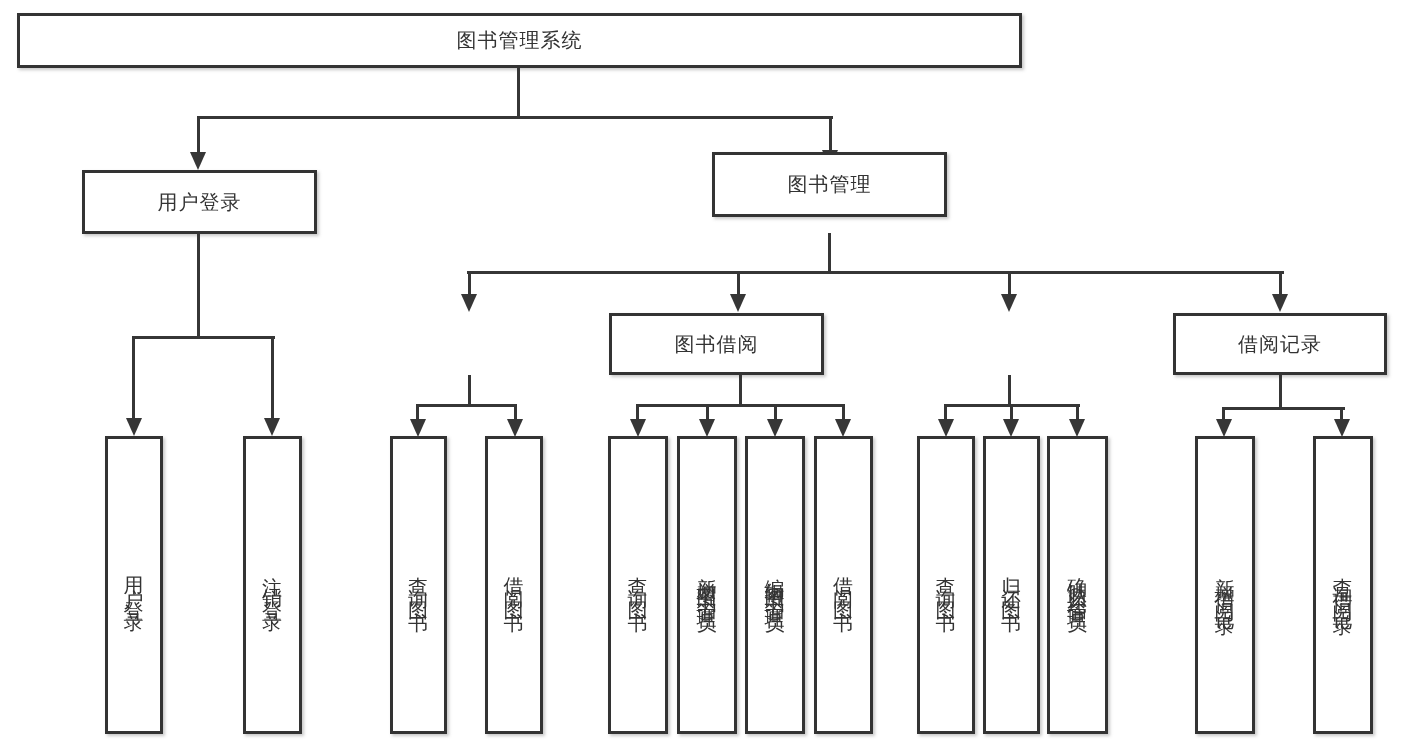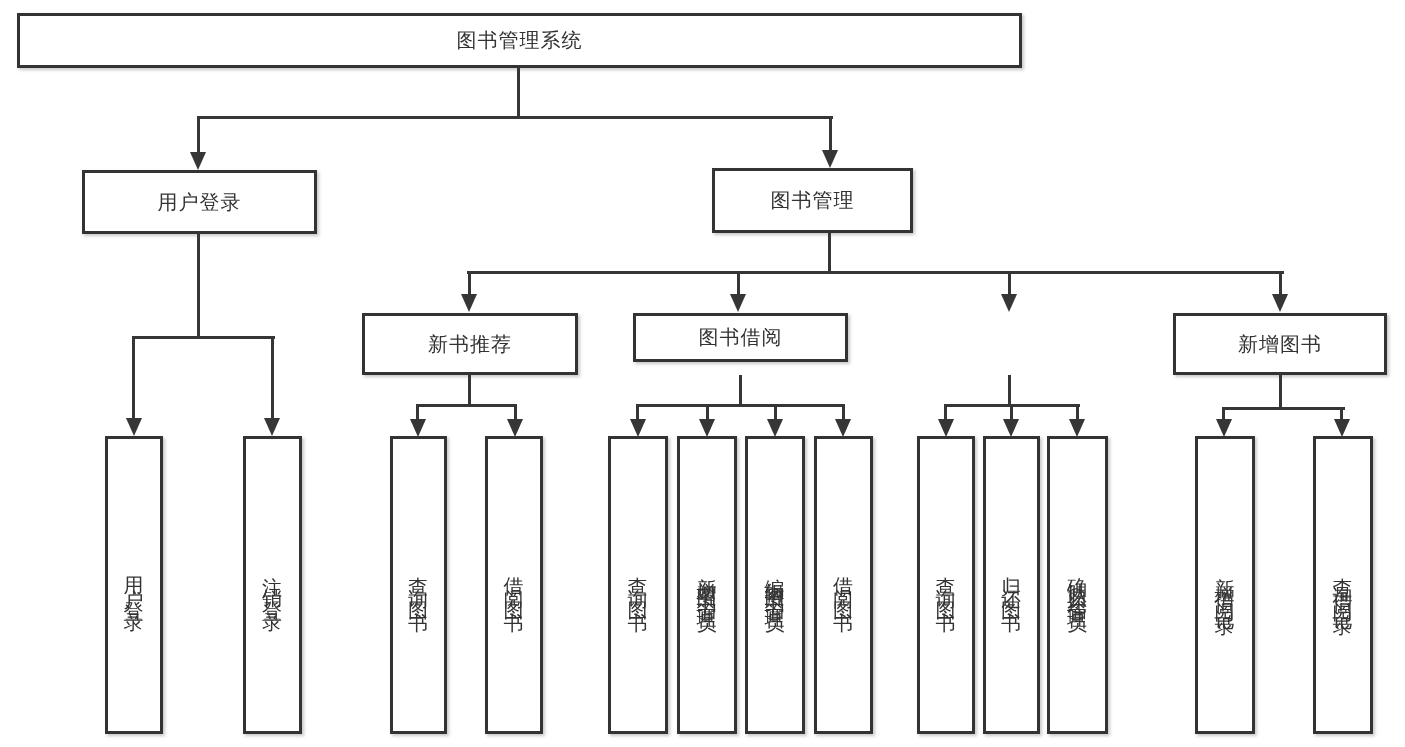--- a/index.html
+++ b/index.html
@@ -59,21 +59,21 @@
   <div class="vline" style="left:517px;top:68px;height:51px"></div>
   <div class="hline" style="left:197px;top:116px;width:636px"></div>
   <div class="vline" style="left:197px;top:116px;height:36px"></div>
   <div class="arrow" style="left:190px;top:152px"></div>
   <div class="vline" style="left:829px;top:116px;height:34px"></div>
   <div class="arrow" style="left:822px;top:150px"></div>
 
   <div class="box" style="left:82px;top:170px;width:235px;height:64px">
     <span class="hlabel">用户登录</span>
   </div>
-  <div class="box" style="left:712px;top:168px;width:201px;height:65px">
+  <div class="box" style="left:712px;top:152px;width:235px;height:65px">
     <span class="hlabel">图书管理</span>
   </div>
 
   <div class="vline" style="left:197px;top:234px;height:105px"></div>
   <div class="hline" style="left:132px;top:336px;width:143px"></div>
   <div class="vline" style="left:132px;top:336px;height:82px"></div>
   <div class="arrow" style="left:126px;top:418px"></div>
   <div class="vline" style="left:271px;top:336px;height:82px"></div>
   <div class="arrow" style="left:264px;top:418px"></div>
 
@@ -81,28 +81,25 @@
   <div class="hline" style="left:467px;top:271px;width:817px"></div>
   <div class="vline" style="left:468px;top:271px;height:23px"></div>
   <div class="arrow" style="left:461px;top:294px"></div>
   <div class="vline" style="left:737px;top:271px;height:23px"></div>
   <div class="arrow" style="left:730px;top:294px"></div>
   <div class="vline" style="left:1008px;top:271px;height:23px"></div>
   <div class="arrow" style="left:1001px;top:294px"></div>
   <div class="vline" style="left:1279px;top:271px;height:23px"></div>
   <div class="arrow" style="left:1272px;top:294px"></div>
 
-  <div class="box" style="left:362px;top:313px;width:216px;height:62px">
-    <span class="hlabel">新书推荐</span>
-  </div>
-  <div class="box" style="left:633px;top:313px;width:215px;height:49px">
+  <div class="box" style="left:609px;top:313px;width:215px;height:62px">
     <span class="hlabel">图书借阅</span>
   </div>
   <div class="box" style="left:1173px;top:313px;width:214px;height:62px">
-    <span class="hlabel">新增图书</span>
+    <span class="hlabel">借阅记录</span>
   </div>
 
   <div class="vline" style="left:468px;top:375px;height:31px"></div>
   <div class="hline" style="left:416px;top:404px;width:101px"></div>
   <div class="vline" style="left:416px;top:404px;height:15px"></div>
   <div class="arrow" style="left:410px;top:419px"></div>
   <div class="vline" style="left:514px;top:404px;height:15px"></div>
   <div class="arrow" style="left:507px;top:419px"></div>
 
   <div class="vline" style="left:739px;top:375px;height:31px"></div>

